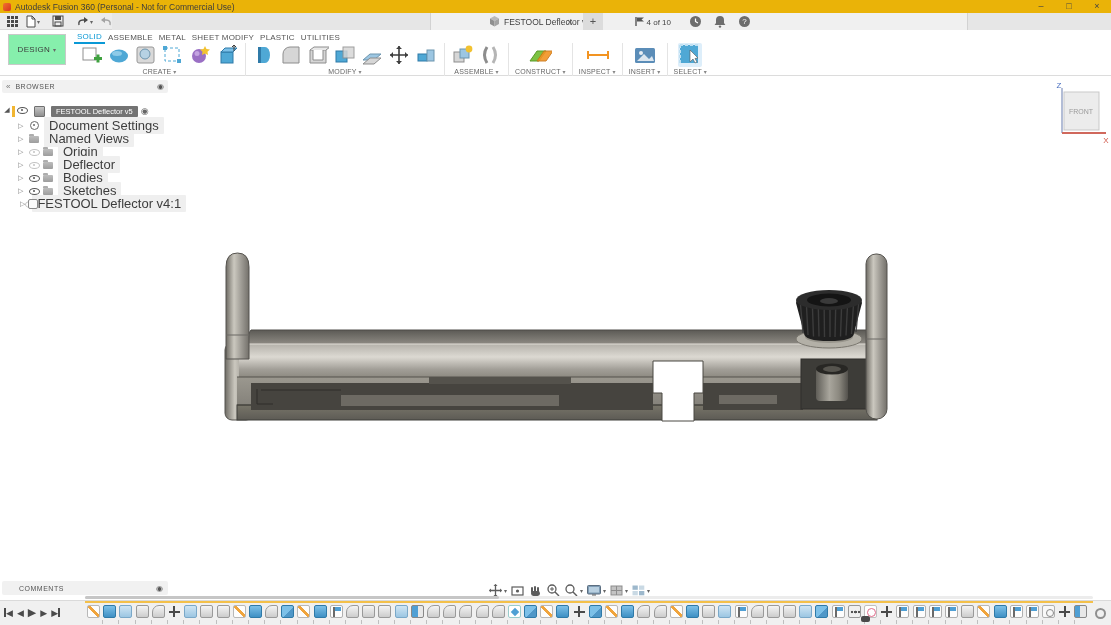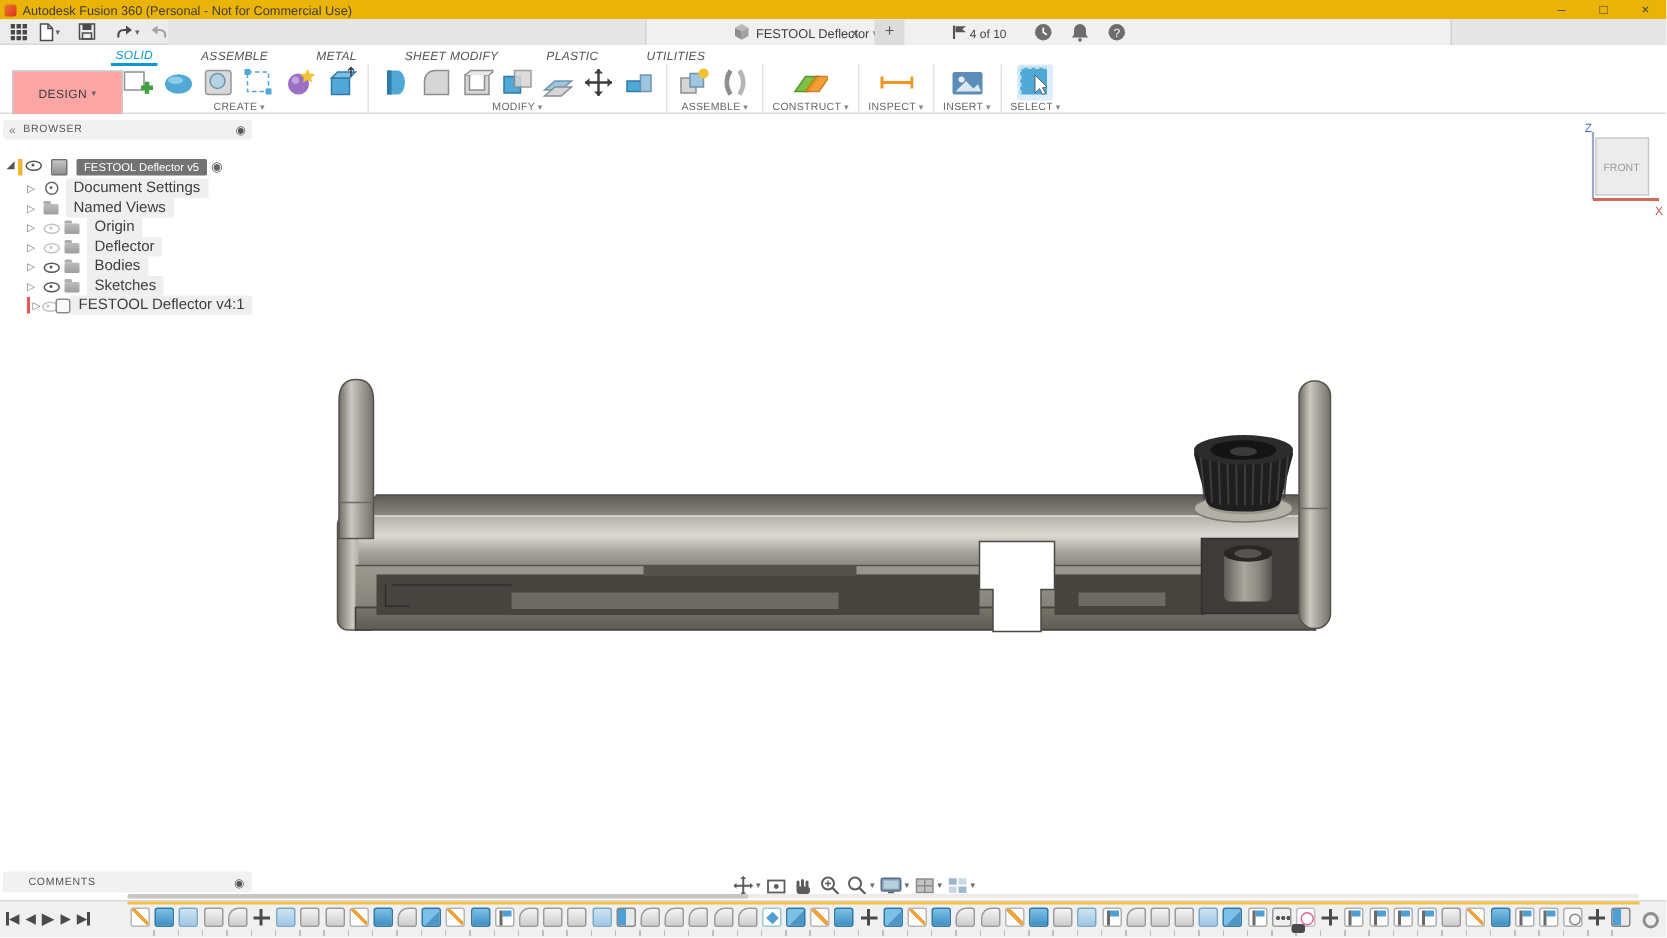--- a/index.html
+++ b/index.html
@@ -21,22 +21,22 @@
   #doc-tab { position:absolute; left:318px; top:0; width:538px; height:17px; background:#f0f0f0; border-left:1px solid #d2d2d2; border-right:1px solid #d2d2d2; display:flex; align-items:center; }
   #doc-tab-title { font-size:8.5px; color:#3d3d3d; margin-left:4px; }
   #doc-tab .cube { margin-left:58px; }
   #tab-close { position:absolute; right:534px; font-size:9px; color:#555; width:14px; text-align:center; }
   #tab-new { position:absolute; right:508px; top:0; width:20px; height:17px; background:#dcdcdc; color:#555; text-align:center; line-height:16px; font-size:11px; }
   #version-badge { position:absolute; right:440px; display:flex; align-items:flex-end; font-size:8px; color:#444; gap:2px; }
   #status-icons { position:absolute; right:360px; display:flex; gap:12px; align-items:center; }
 
   
   #ribbon { position:absolute; left:0; top:30px; width:1111px; height:46px; background:#fff; border-bottom:1px solid #dcdcdc; }
-  #workspace-btn { position:absolute; left:8px; top:17px; width:74px; height:31px; border:1px solid #c9c9c9; background:#fca5a5; display:flex; align-items:center; justify-content:center; font-size:8px; color:#3c3c3c; letter-spacing:.3px; }
-  #ribbon-tabs { position:absolute; left:74px; top:1px; display:flex; gap:26px; height:13px; align-items:center;font-style:italic; }
+  #workspace-btn { position:absolute; left:8px; top:4px; width:58px; height:31px; border:1px solid #c9c9c9; background:#86efac; display:flex; align-items:center; justify-content:center; font-size:8px; color:#3c3c3c; letter-spacing:.3px; }
+  #ribbon-tabs { position:absolute; left:74px; top:1px; display:flex; height:13px; align-items:center; }
   .rtab { font-size:8px; color:#555; padding:0 3px 1px 3px; letter-spacing:.2px; }
   .rtab.active { color:#0a99d6; border-bottom:2px solid #0a99d6; }
   #ribbon-groups { position:absolute; left:74px; top:13px; display:flex; height:33px; }
   .rgroup { display:flex; flex-direction:column; align-items:center; padding:0 6px; border-right:1px solid #e4e4e4; }
   .rgroup:last-child { border-right:none; }
   .ricons { display:flex; gap:3px; height:24px; align-items:center; }
   .ricon { width:24px; height:24px; display:flex; align-items:center; justify-content:center; }
   .glabel { font-size:7px; color:#666; margin-top:1px; letter-spacing:.2px; }
   .glabel::after { content:" ▾"; font-size:6px; color:#888; }
   .sel-hl { background:#ddeefa; border-radius:2px; }
@@ -63,21 +63,21 @@
   .beye::after { content:""; position:absolute; left:3.5px; top:3px; width:2px; height:2px; background:currentColor; border-radius:50%; }
   .beye.hidden { color:#c3c3c3; }
   .bico { position:relative; width:11px; height:9px; margin-right:4px; }
   .bico.gear::before { content:""; position:absolute; left:1px; top:0; width:7px; height:7px; border:1.5px solid #6a6a6a; border-radius:50%; }
   .bico.gear::after { content:""; position:absolute; left:4px; top:3px; width:2px; height:2px; background:#6a6a6a; border-radius:50%; }
   .bico.folder { }
   .bico.folder::before { content:""; position:absolute; left:0; top:0; width:5px; height:2px; background:#adadad; border-radius:1px 1px 0 0; }
   .bico.folder::after { content:""; position:absolute; left:0; top:2px; width:10px; height:7px; background:linear-gradient(#bdbdbd,#9d9d9d); border-radius:1px; }
   .bico.component::before { content:""; position:absolute; left:0; top:0; width:8px; height:8px; border:1px solid #8a8a8a; border-radius:2px; background:#fafafa; }
   .bico.cube-solid::before { content:""; position:absolute; left:0; top:0; width:9px; height:9px; background:linear-gradient(#c6c6c6,#8f8f8f); border:1px solid #707070; border-radius:1px; }
-  .blabel { background:#efefef; font-size:10px; color:#3d3d3d; padding:1px 5px; border-radius:1px; white-space:nowrap; }
+  .blabel { background:#efefef; font-size:13px; color:#3d3d3d; padding:1px 5px; border-radius:1px; white-space:nowrap; }
 
   
   #viewcube { position:absolute; left:1040px; top:4px; width:70px; height:70px; }
 
   
   #model { position:absolute; left:221px; top:171px; width:670px; height:178px; }
 
   
   #comments { position:absolute; left:2px; top:505px; width:166px; height:14px; background:#f1f1f1; border-radius:2px; display:flex; align-items:center; padding:0 5px; }
   #comments .hdr-title { font-size:7px; color:#555; letter-spacing:.5px; flex:1; margin-left:12px; }

